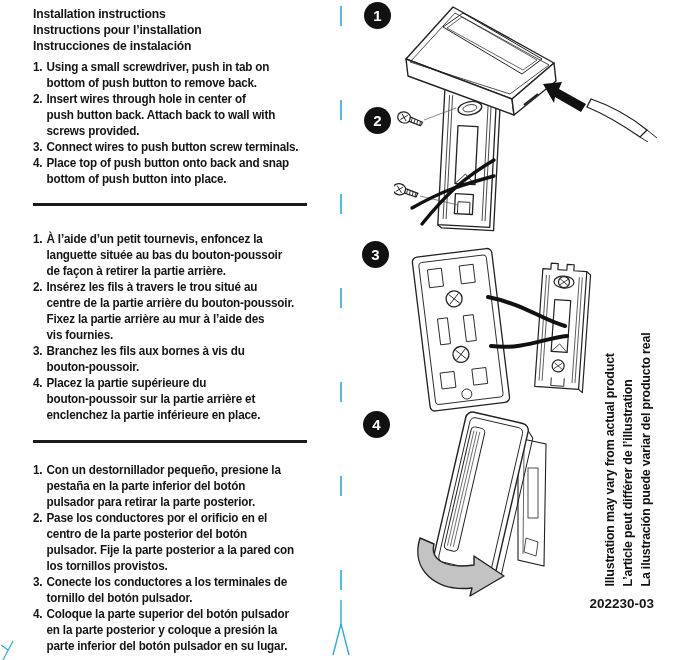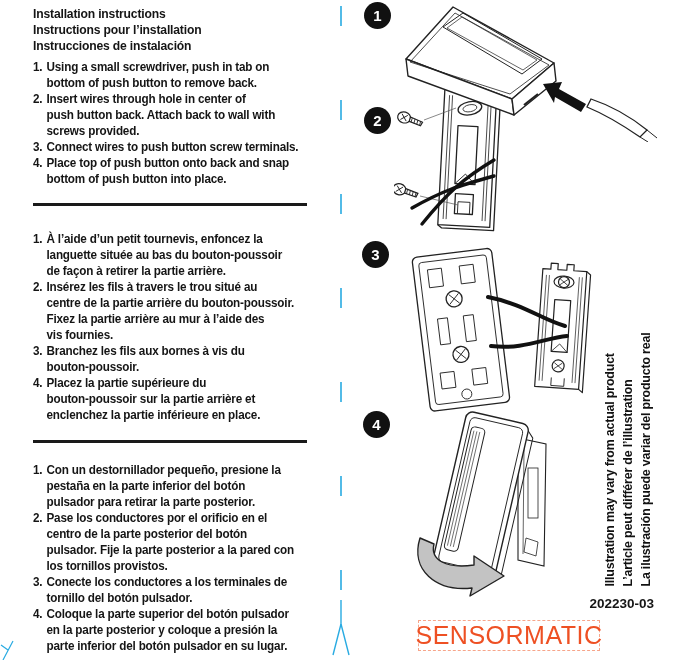--- a/index.html
+++ b/index.html
@@ -260,17 +260,14 @@
   </svg>
 
   <div class="abs side-note">
     <div>Illustration may vary from actual product</div>
     <div>L’article peut différer de l’illustration</div>
     <div>La ilustración puede variar del producto real</div>
   </div>
 
   <div class="abs part-number">202230-03</div>
 
-  <div class="abs brand-box">
-    <span>SENSORMATIC</span>
-  </div>
 
 </div>
 
 </body></html>

